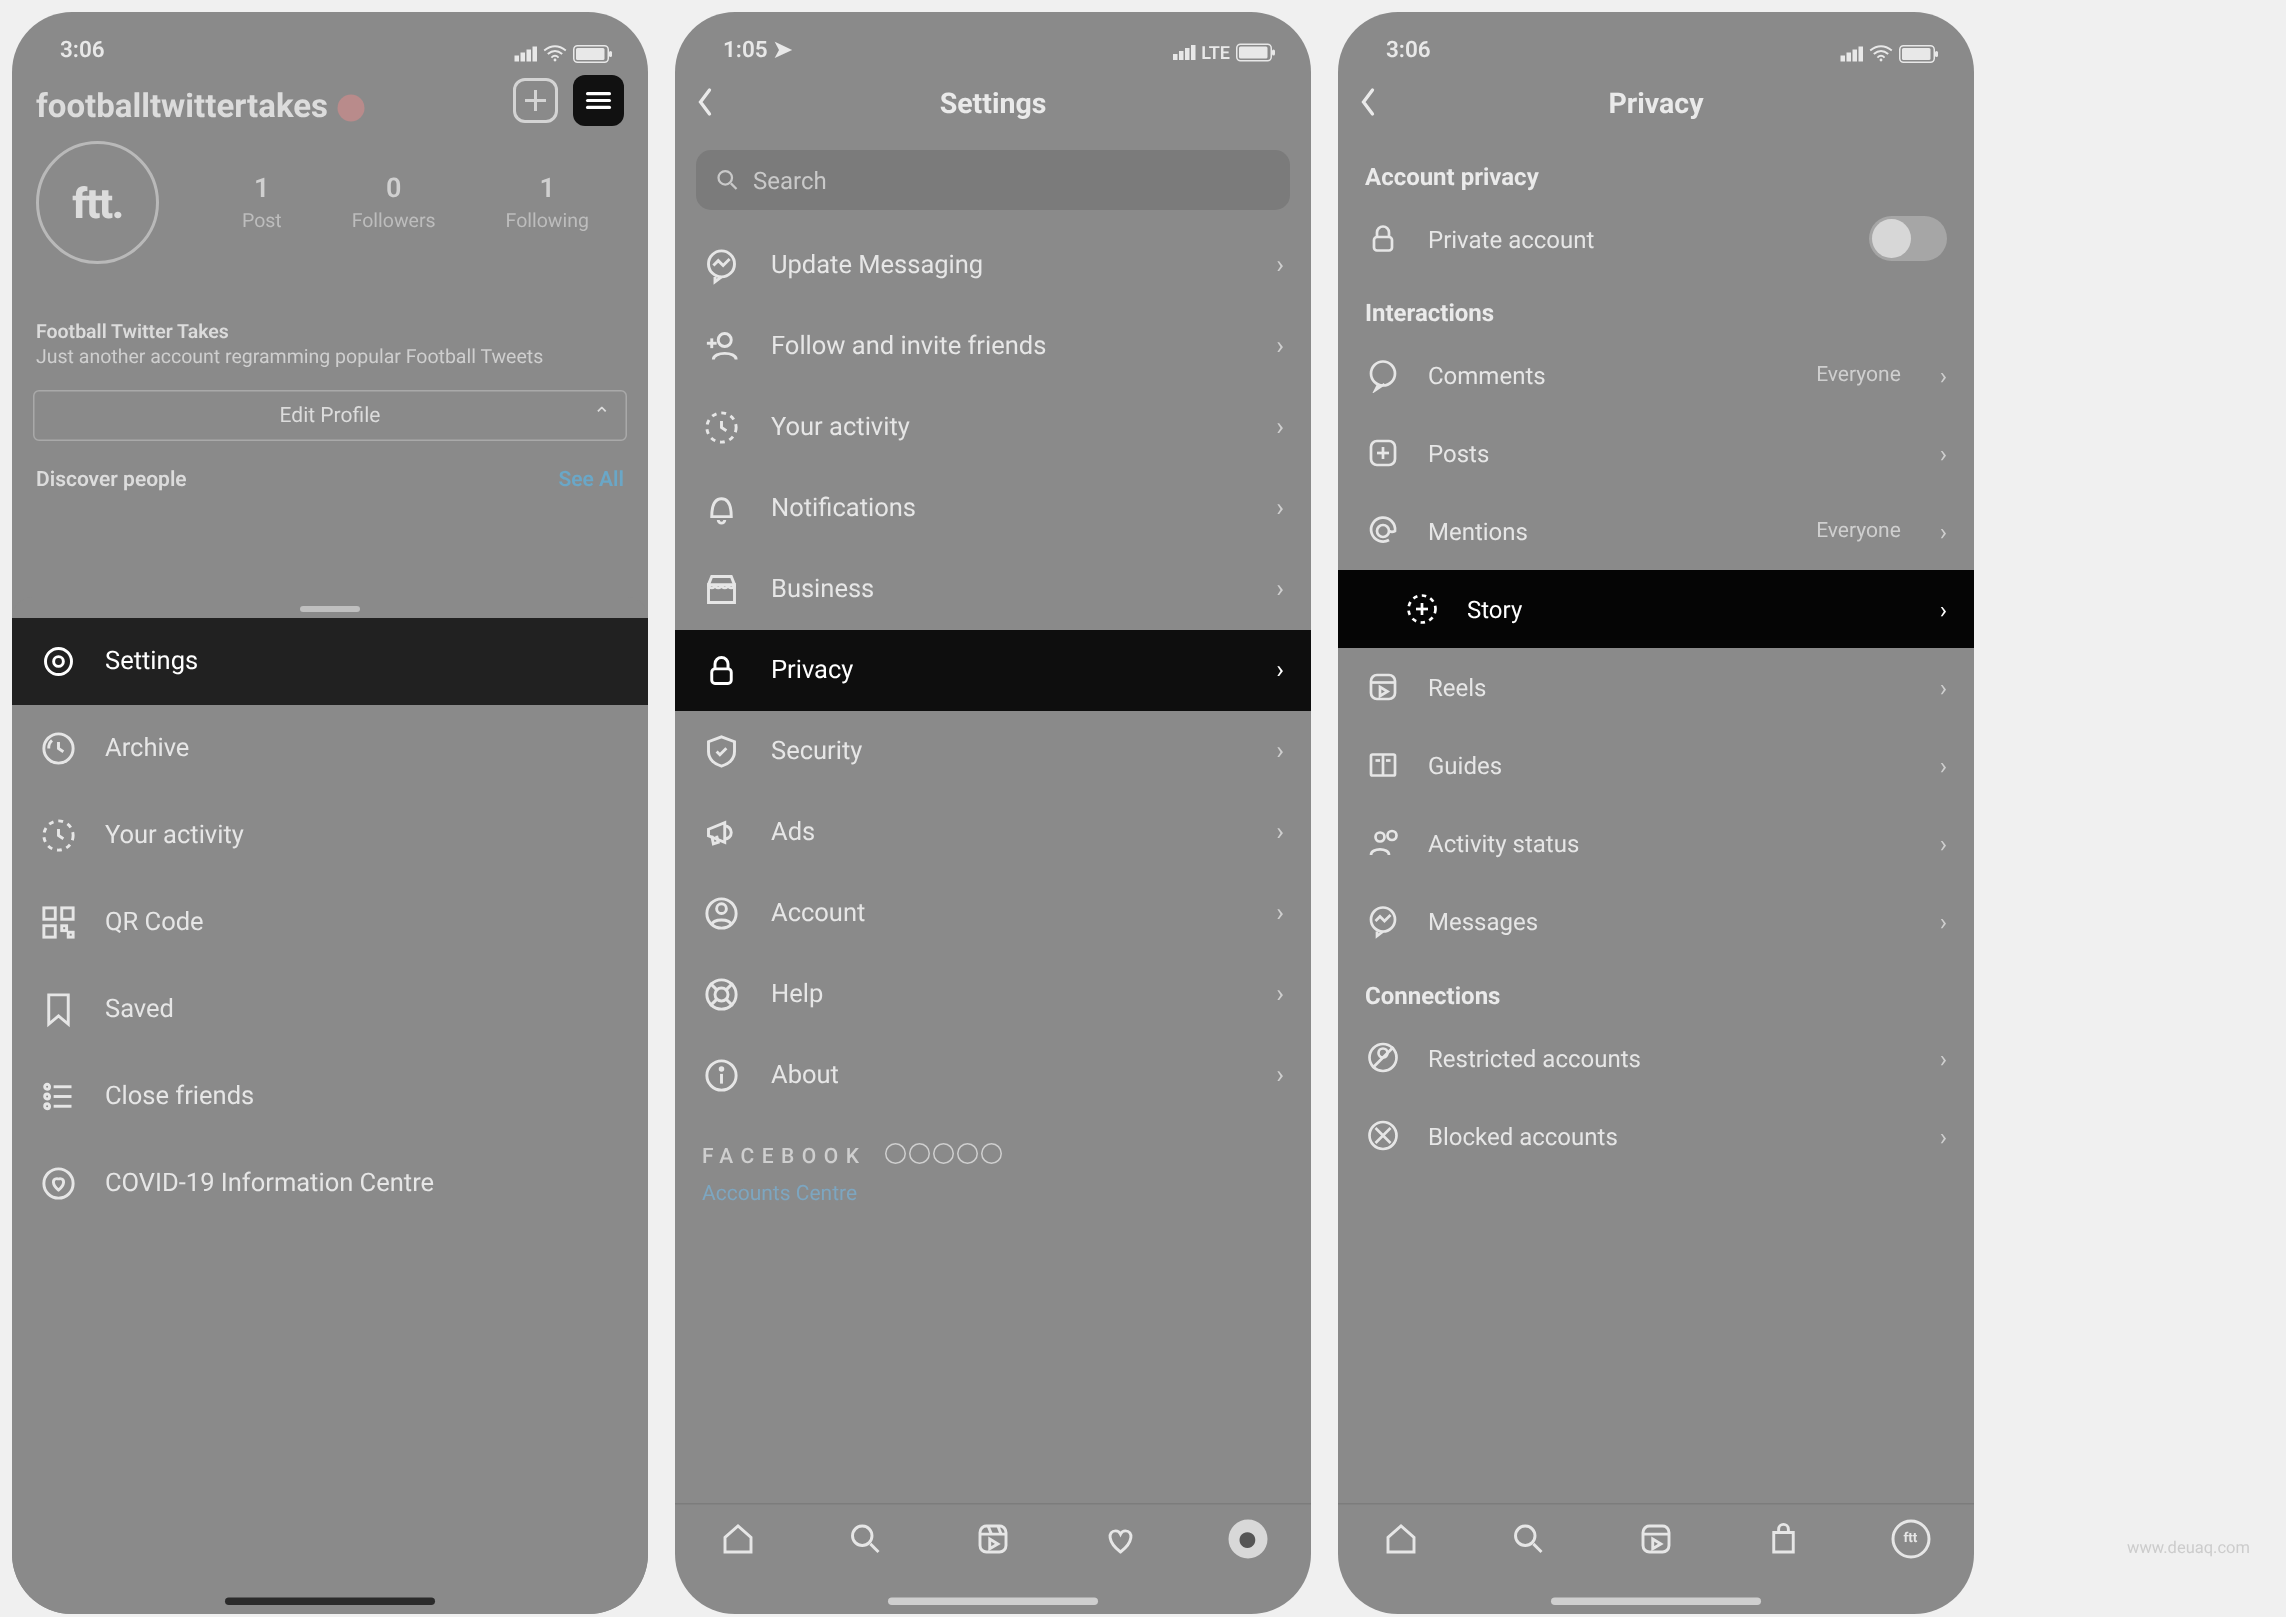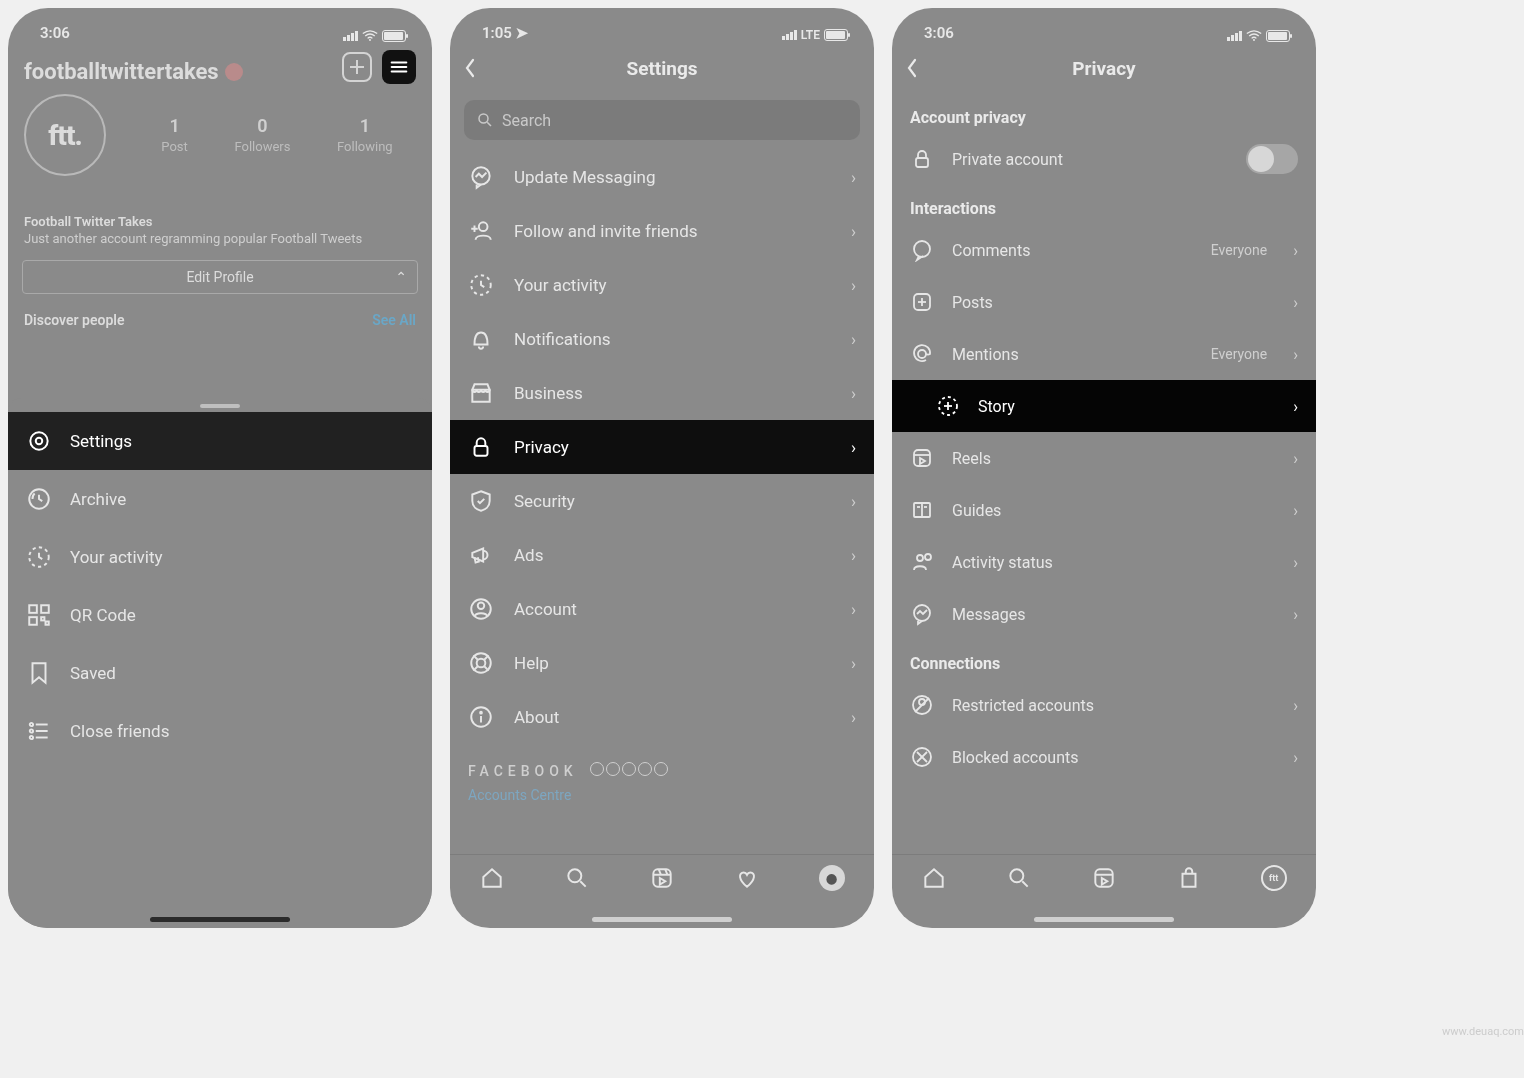--- a/index.html
+++ b/index.html
@@ -20,21 +20,21 @@
     width: 1524px;
     height: 1078px;
     overflow: hidden;
     display: flex;
     gap: 18px;
     padding: 8px;
   }
   .phone {
     position: relative;
     width: 424px;
-    height: 920px;
+    height: 1068px;
     flex: 0 0 424px;
     border-radius: 40px;
     overflow: hidden;
     background: var(--phone-dim);
     display: flex;
     flex-direction: column;
   }
   .status-bar {
     height: 34px;
     display: flex;
@@ -133,21 +133,21 @@
   .priv-row .value{font-size:14px;color:#cfcfcf;margin-right:8px;}
   .priv-row .chev{color:#cfcfcf;}
   .priv-row svg{width:24px;height:24px;}
   .priv-row svg *{stroke:#e6e6e6;fill:none;stroke-width:1.8;}
   .priv-row.highlight{background:#050505;color:#fff;padding-left:44px;}
   .priv-row.highlight svg *{stroke:#fff;}
   .priv-row.highlight .chev{color:#fff;}
   .toggle{width:52px;height:30px;border-radius:15px;background:#a6a6a6;position:relative;}
   .toggle .knob{position:absolute;left:2px;top:2px;width:26px;height:26px;border-radius:50%;background:#d7d7d7;}
 
-  .watermark{position:absolute;right:0;bottom:40px;font-size:11px;color:#ccc;transform:none;}
+  .watermark{position:absolute;right:24px;bottom:40px;font-size:11px;color:#ccc;transform:none;}
 </style>
 </head>
 <body>
 
 <div class="phone">
   <div class="status-bar">
     <span>3:06</span>
     <span class="status-right">
       <span class="sig-bars">
           <span></span>
@@ -253,20 +253,27 @@
       <svg viewBox="0 0 24 24">
           <circle cx="5" cy="6" r="1.5"></circle>
           <line x1="9" y1="6" x2="20" y2="6"></line>
           <circle cx="5" cy="12" r="1.5"></circle>
           <line x1="9" y1="12" x2="20" y2="12"></line>
           <circle cx="5" cy="18" r="1.5"></circle>
           <line x1="9" y1="18" x2="20" y2="18"></line>
         </svg>
       <span>Close friends</span>
     </div>
+    <div class="menu-row">
+      <svg viewBox="0 0 24 24">
+          <circle cx="12" cy="12" r="9"></circle>
+          <path d="M12 16 C8 13 8 9 11 9 C12 9 12 10 12 10 C12 10 12 9 13 9 C16 9 16 13 12 16 Z"></path>
+        </svg>
+      <span>COVID-19 Information Centre</span>
+    </div>
   </div>
 
   <div class="home-ind dark" style="z-index:5"></div>
 </div>
 
 <div class="phone">
   <div class="status-bar">
     <span><span>1:05</span> <span>➤</span></span>
     <span class="status-right">
       <span class="sig-bars">

